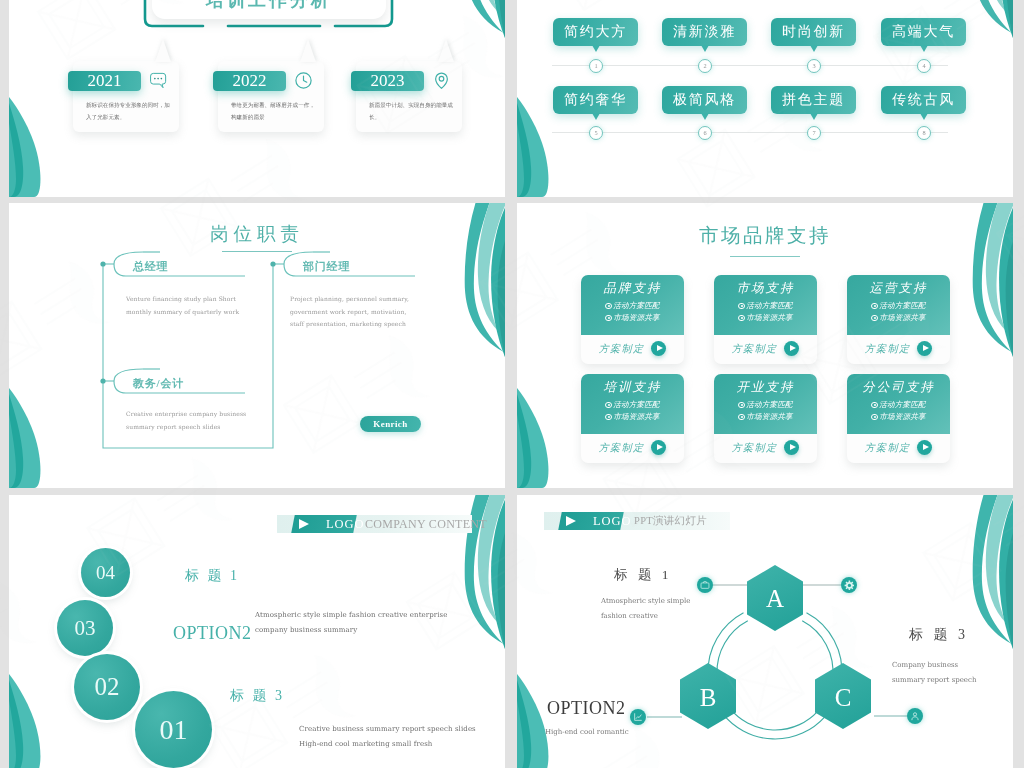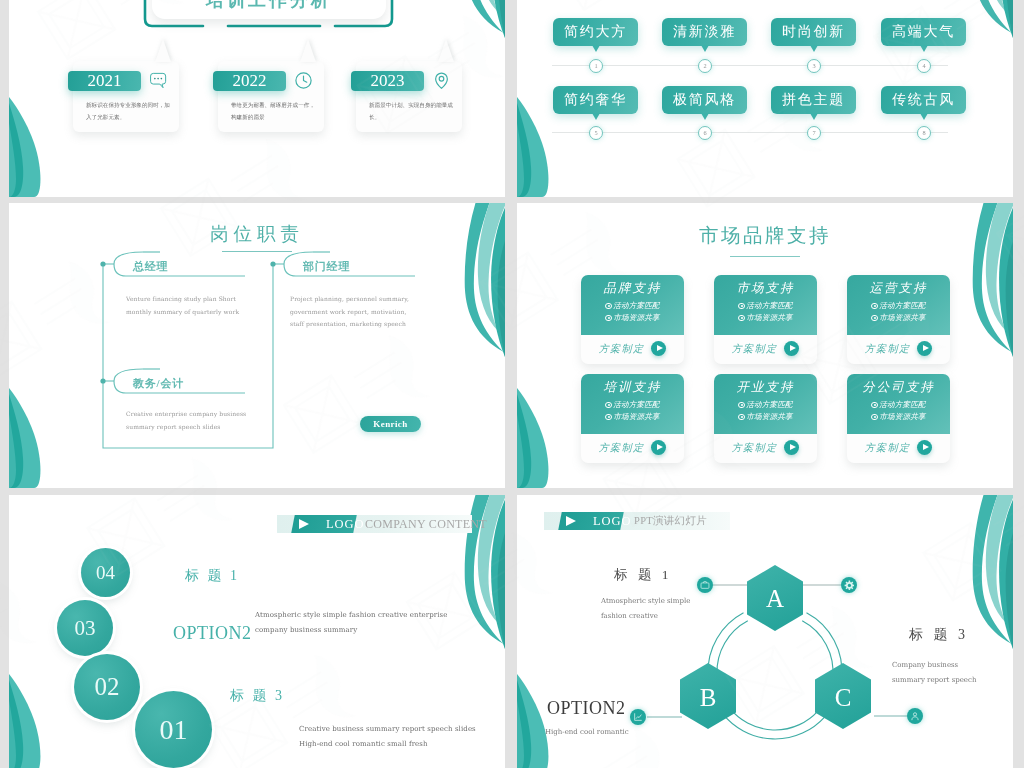--- a/index.html
+++ b/index.html
@@ -351,21 +351,21 @@
       <div class="bantxt">COMPANY CONTENT</div>
     </div>
     <div class="numcirc" style="left:72px;top:53px;width:49px;height:49px;line-height:49px;font-size:19px">04</div>
     <div class="numcirc" style="left:48px;top:105px;width:56px;height:56px;line-height:56px;font-size:21px">03</div>
     <div class="numcirc" style="left:65px;top:159px;width:66px;height:66px;line-height:66px;font-size:25px">02</div>
     <div class="numcirc" style="left:126px;top:196px;width:77px;height:77px;line-height:77px;font-size:28px">01</div>
     <div class="s5-head" style="left:176px;top:72px;font-size:14px;letter-spacing:2.5px">标 题 1</div>
     <div class="s5-txt" style="left:246px;top:77px;width:200px"><span>Atmospheric style simple fashion creative enterprise</span><br><span>company business summary</span></div>
     <div class="s5-head" style="left:164px;top:128px;font-size:18px;letter-spacing:.5px">OPTION2</div>
     <div class="s5-head" style="left:221px;top:192px;font-size:14px;letter-spacing:2.5px">标 题 3</div>
-    <div class="s5-txt" style="left:290px;top:191px;width:196px"><span>Creative business summary report speech slides</span><br><span>High-end cool romantic small fresh</span></div>
+    <div class="s5-txt" style="left:290px;top:191px;width:196px"><span>Creative business summary report speech slides</span><br><span>High-end cool marketing small fresh</span></div>
   </div>
   <div class="slide s6">
     <svg class="deco deco-r sw" viewBox="0 0 100 350" preserveAspectRatio="none" style="width:41px;height:154px;top:0px">
       <path d="M62 0 L28 0 C8 62 0 132 2 192 C5 254 32 306 96 338 C44 290 24 242 24 184 C24 114 42 54 62 0 Z" fill="#3fb5ad"></path>
       <path d="M100 0 L62 0 C42 54 32 112 34 164 C36 218 52 262 84 292 C66 254 58 216 60 176 C62 112 80 50 100 6 Z" fill="#8ad3cd"></path>
       <path d="M100 10 C78 56 66 118 66 172 C66 244 80 304 100 350 Z" fill="#32afa6"></path>
       <path d="M100 86 C88 120 82 158 82 196 C82 254 90 306 100 350 Z" fill="#2a9f97"></path>
     </svg>
     <svg class="deco deco-l leaf" viewBox="0 0 34 100" preserveAspectRatio="none" style="top:auto;bottom:0;width:34px;height:100px">
       <path d="M0 0 C8 10 22 32 28 56 C33 76 33 100 25 100 L0 100 Z" fill="#4bbdb5"></path>

